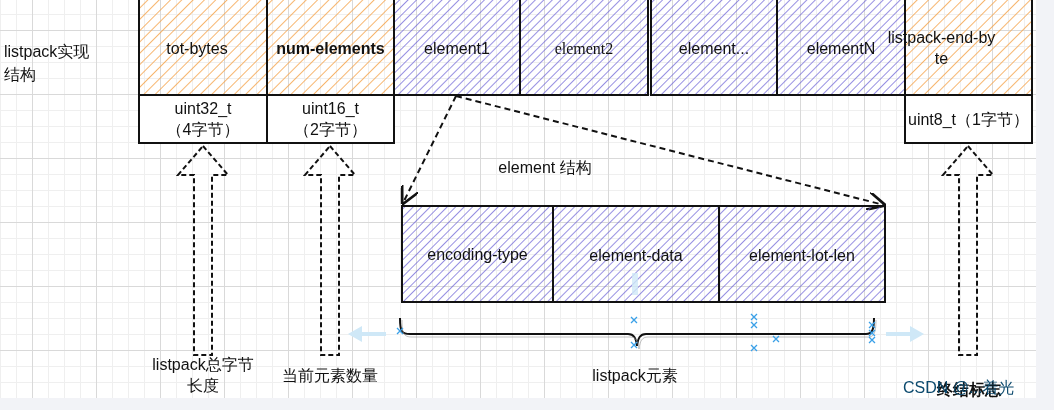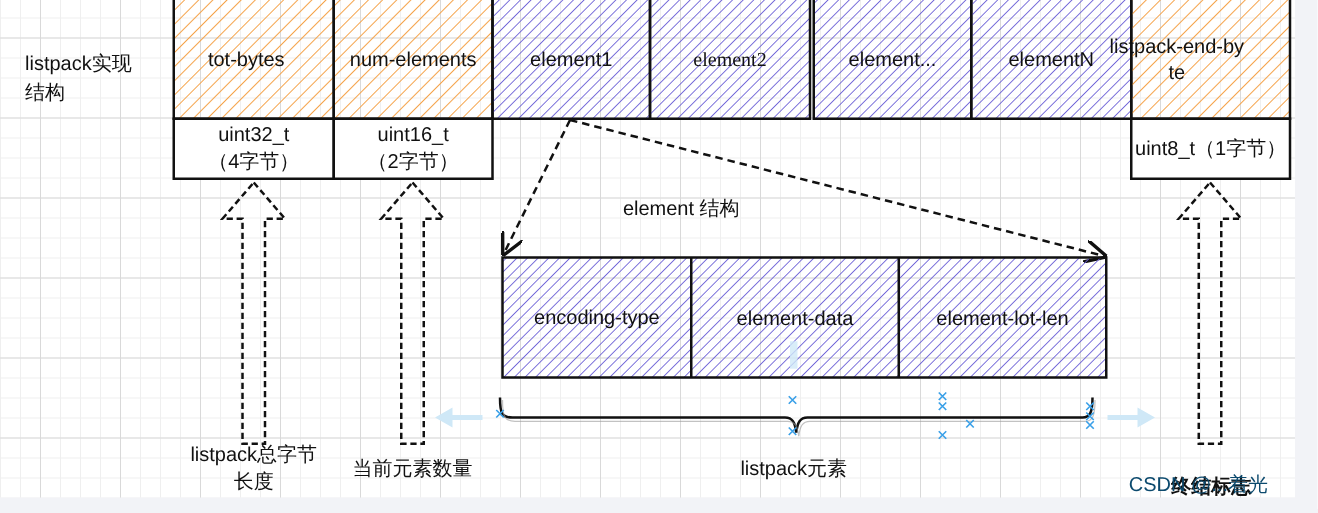--- a/index.html
+++ b/index.html
@@ -81,27 +81,27 @@
     <path d="M869,337 l6,6 M875,337 l-6,6"></path>
   </g>
 
   <g id="up-arrows">
       <path d="M203,146 L228,175 L212,175 L212,355 L194,355 L194,175 L178,175 Z" fill="none" stroke="#111" stroke-width="2" stroke-dasharray="5,3"></path>
       <path d="M330,146 L355,175 L339,175 L339,355 L321,355 L321,175 L305,175 Z" fill="none" stroke="#111" stroke-width="2" stroke-dasharray="5,3"></path>
       <path d="M968,146 L993,175 L977,175 L977,355 L959,355 L959,175 L943,175 Z" fill="none" stroke="#111" stroke-width="2" stroke-dasharray="5,3"></path>
     </g>
 </svg>
 
-<div class="lbl" style="left:0;top:40px;width:100px;height:46px;font-size:16px;line-height:23px;text-align:left;justify-content:flex-start;padding-left:20px;">
+<div class="lbl" style="left:0;top:40px;width:100px;height:46px;font-size:16px;line-height:23px;text-align:left;justify-content:flex-start;padding-left:4px;">
   <span style="display:block;width:90px;">listpack实现结构</span>
 </div>
 
 <div id="top-labels">
     <div class="lbl" style="left: 139px; top: 20px; width: 116px; height: 56px;">tot-bytes</div>
-    <div class="lbl" style="left: 267px; top: 20px; width: 127px; height: 56px;">num-elements</div>
+    <div class="lbl" style="left: 267px; top: 20px; width: 127px; height: 56px; font-weight: bold;">num-elements</div>
     <div class="lbl" style="left: 394px; top: 20px; width: 126px; height: 56px;">element1</div>
     <div class="lbl" style="left: 520px; top: 20px; width: 128px; height: 56px; font-family: Liberation Serif, serif;">element2</div>
     <div class="lbl" style="left: 651px; top: 20px; width: 126px; height: 56px;">element...</div>
     <div class="lbl" style="left: 777px; top: 20px; width: 128px; height: 56px;">elementN</div>
     <div class="lbl" style="left: 878px; top: 20px; width: 127px; height: 56px; padding: 0px 8px; box-sizing: border-box; word-break: break-all;">listpack-end-byte</div>
   </div>
 <div id="type-labels">
     <div class="lbl" style="left: 139px; top: 97px; width: 128px; height: 44px; flex-direction: column;">
       <span>uint32_t</span>
       <span>（4字节）</span>

